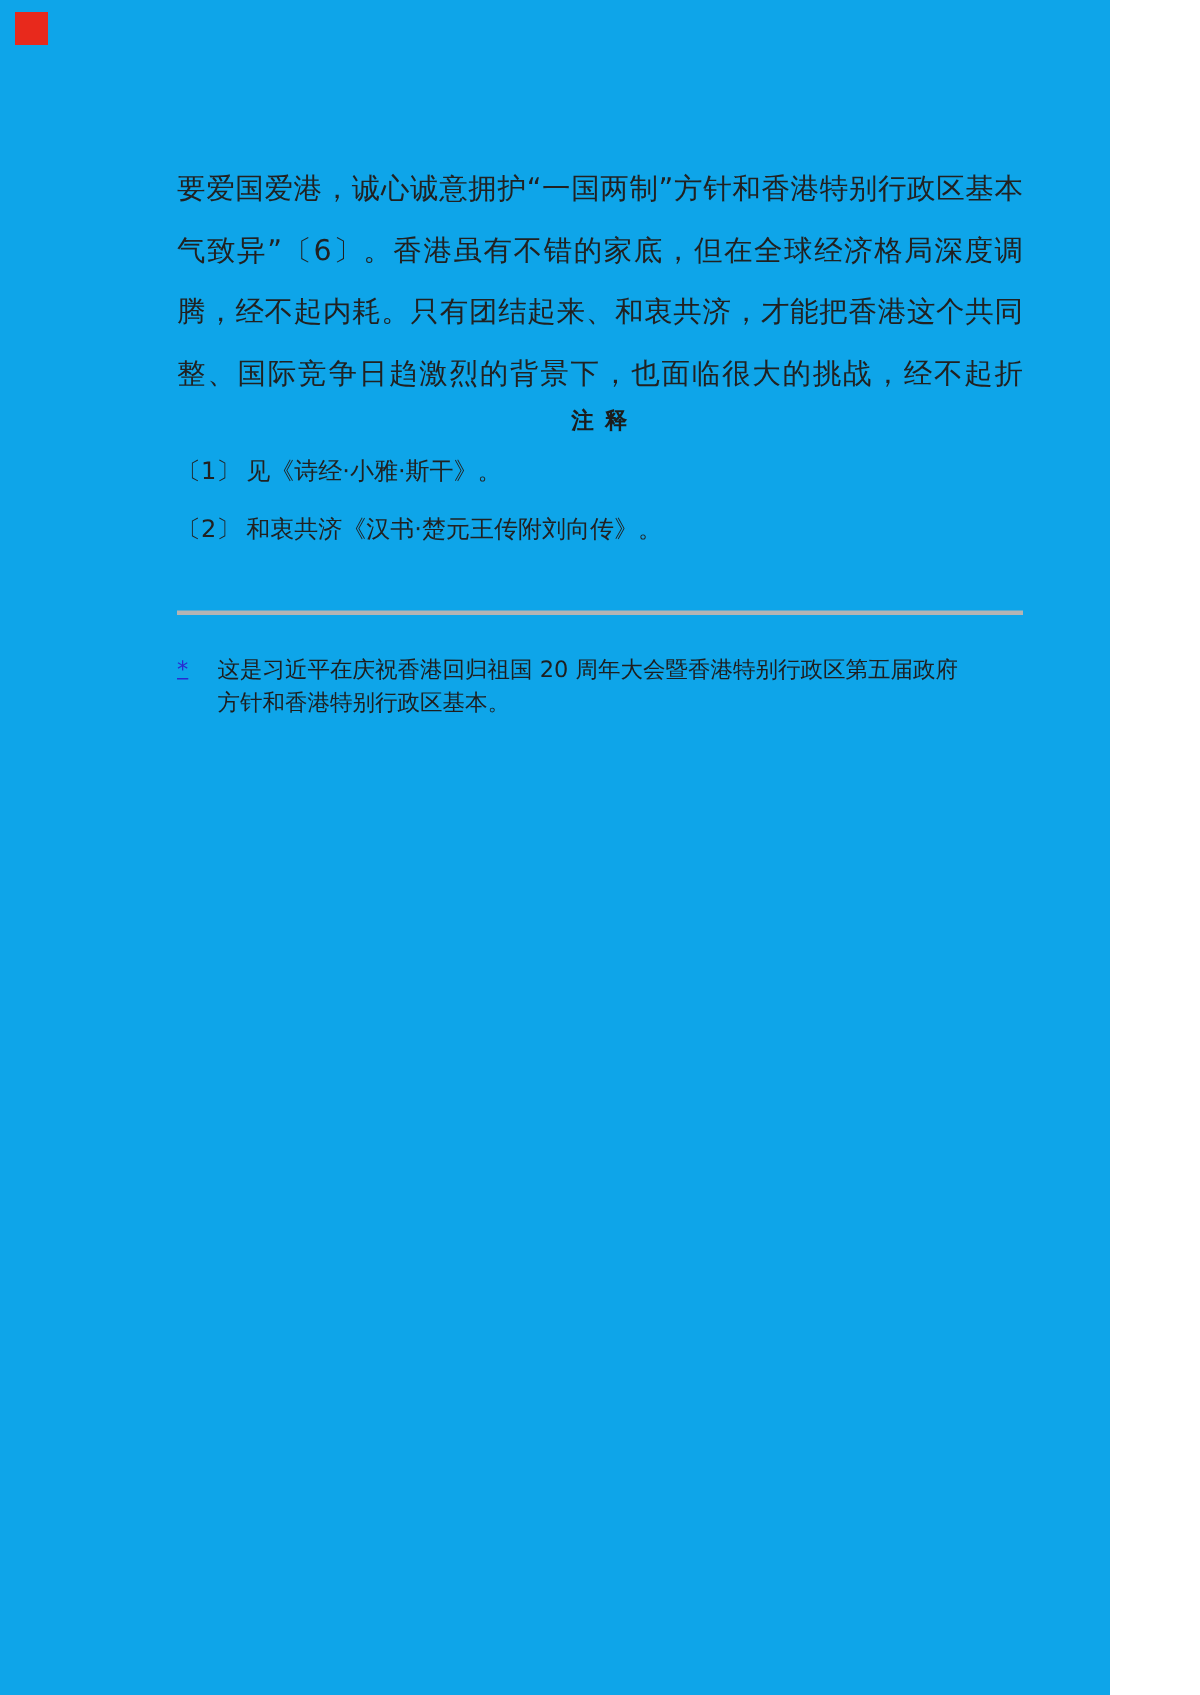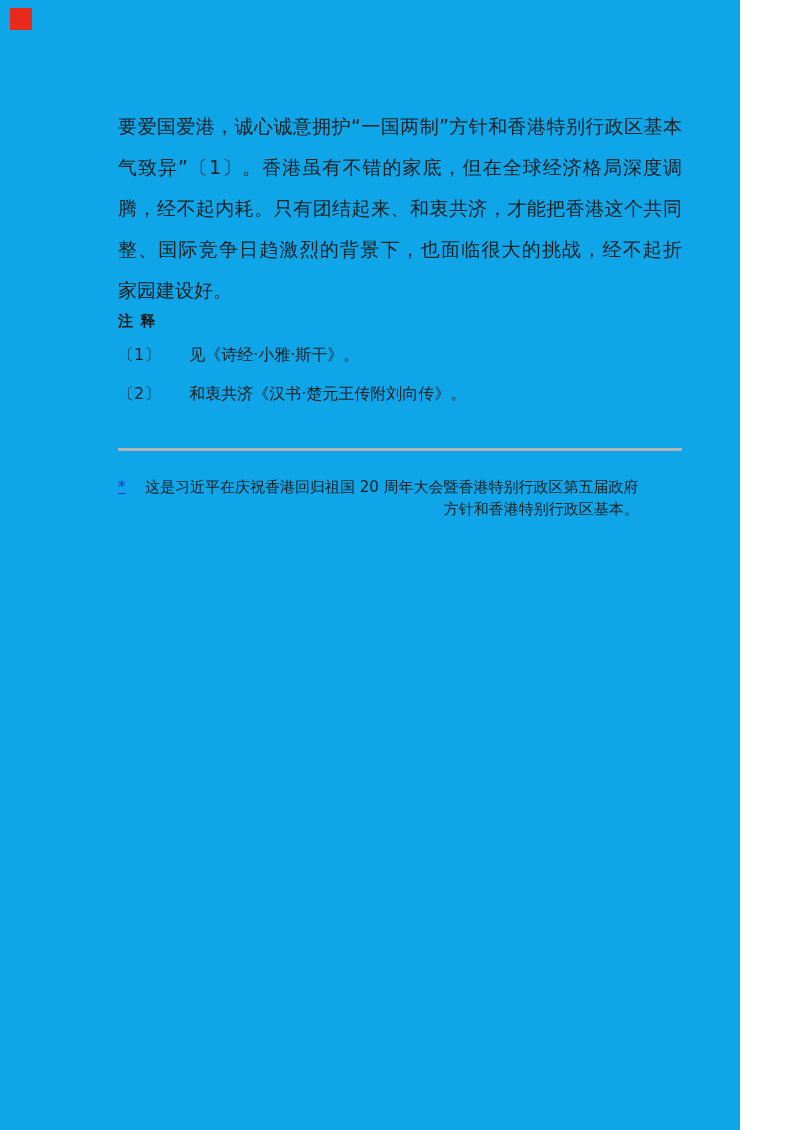--- a/index.html
+++ b/index.html
@@ -43,36 +43,37 @@
   .para-line.full {
     text-align-last: justify;
   }
   .notes-heading {
     margin: 0;
     font-size: 15px;
     line-height: 20px;
     font-weight: 600;
     color: #1c1c1c;
     letter-spacing: 1px;
+    text-align: center;
   }
   .note-row {
     display: flex;
     align-items: flex-start;
     font-size: 16px;
     line-height: 22px;
     color: #212121;
   }
   .note-row.first { margin-top: 13px; }
   .note-row.second { margin-top: 17px; }
   .note-marker {
     flex: 0 0 40px;
     white-space: nowrap;
   }
   .note-text {
-    margin-left: 29px;
+    margin-left: 4px;
     white-space: nowrap;
   }
   .divider {
     margin-top: 43px;
     width: 564px;
     height: 3px;
     background: #b4b4b4;
   }
   .source-note {
     margin-top: 25px;
@@ -84,41 +85,39 @@
     font-size: 15px;
     line-height: 22px;
     color: #2a2ad0;
     text-decoration: underline;
     cursor: pointer;
   }
   .source-text {
     font-size: 15px;
     line-height: 22px;
     color: #1e1e1e;
-    text-align: right;
   }
   .source-line {
     white-space: nowrap;
   }
 </style>
 </head>
 <body>
 
 <div class="page">
 
   <div class="red-marker"></div>
 
   <div class="content">
 
     <section class="paragraph">
       <div class="para-line full">要爱国爱港，诚心诚意拥护“一国两制”方针和香港特别行政区基本</div>
-      <div class="para-line full">气致异”〔1〕。香港虽有不错的家底，但在全球经济格局深度调</div>
+      <div class="para-line full">气致异”〔6〕。香港虽有不错的家底，但在全球经济格局深度调</div>
       <div class="para-line full">腾，经不起内耗。只有团结起来、和衷共济，才能把香港这个共同</div>
       <div class="para-line full">整、国际竞争日趋激烈的背景下，也面临很大的挑战，经不起折</div>
-      <div class="para-line">家园建设好。</div>
     </section>
 
     <h3 class="notes-heading">注 释</h3>
 
     <div class="note-row first">
       <span class="note-marker">〔1〕</span>
       <span class="note-text">见《诗经·小雅·斯干》。</span>
     </div>
 
     <div class="note-row second">

